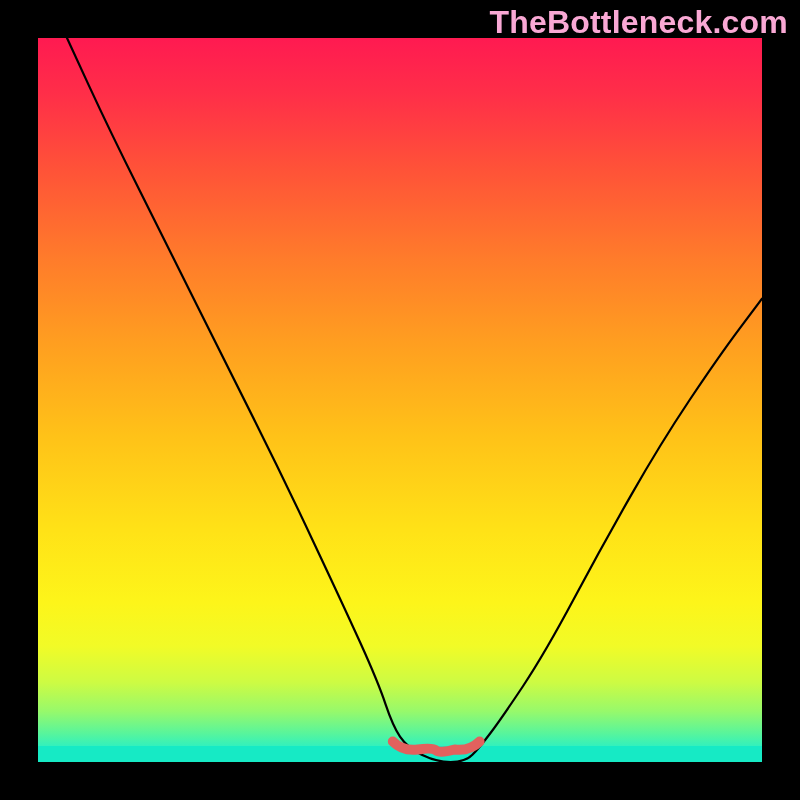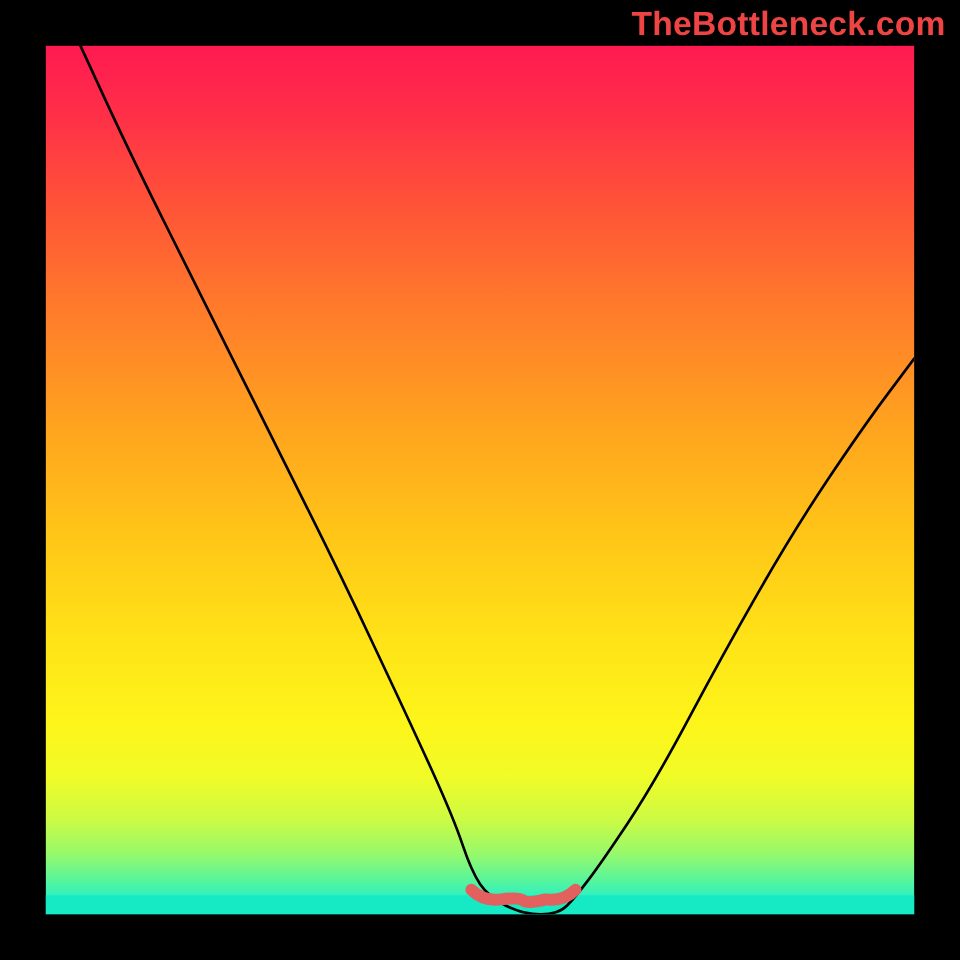--- a/index.html
+++ b/index.html
@@ -52,23 +52,23 @@
     bottom: 0;
     left: 0;
     width: 100%;
     height: 16px;
     background: #16eac5;
   }
   .watermark {
     position: absolute;
     top: 4px;
     right: 12px;
-    color: #ef4444;
+    color: #f9a8d4;
     font-weight: 600;
-    font-size: 28px;
+    font-size: 32px;
     letter-spacing: 0.2px;
     user-select: none;
   }
   svg.curve {
     position: absolute;
     inset: 0;
     width: 100%;
     height: 100%;
   }
 </style>

